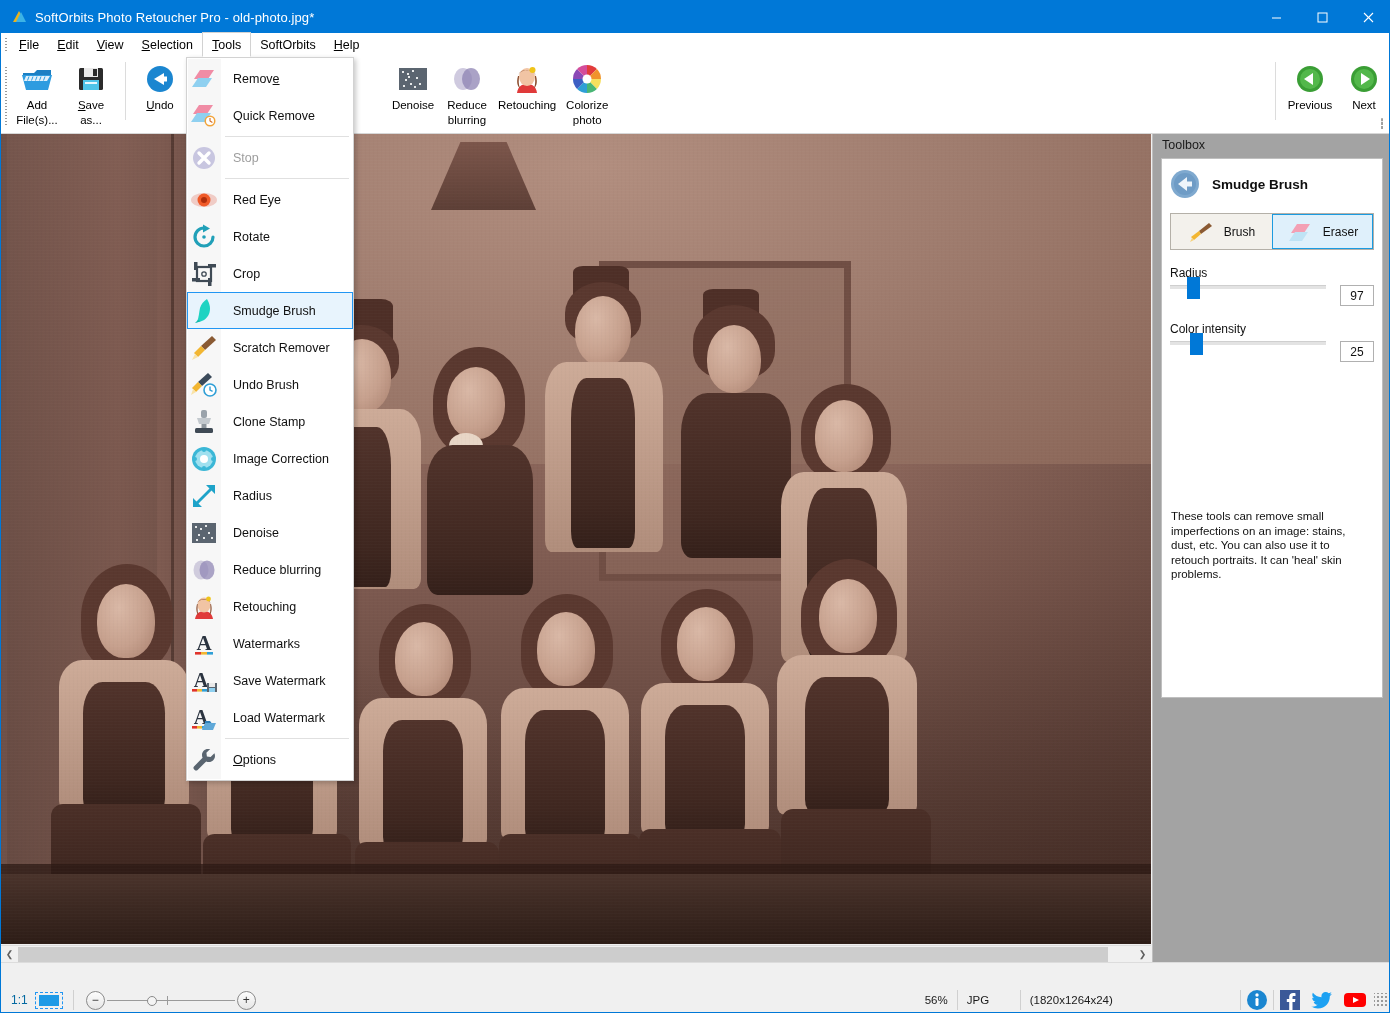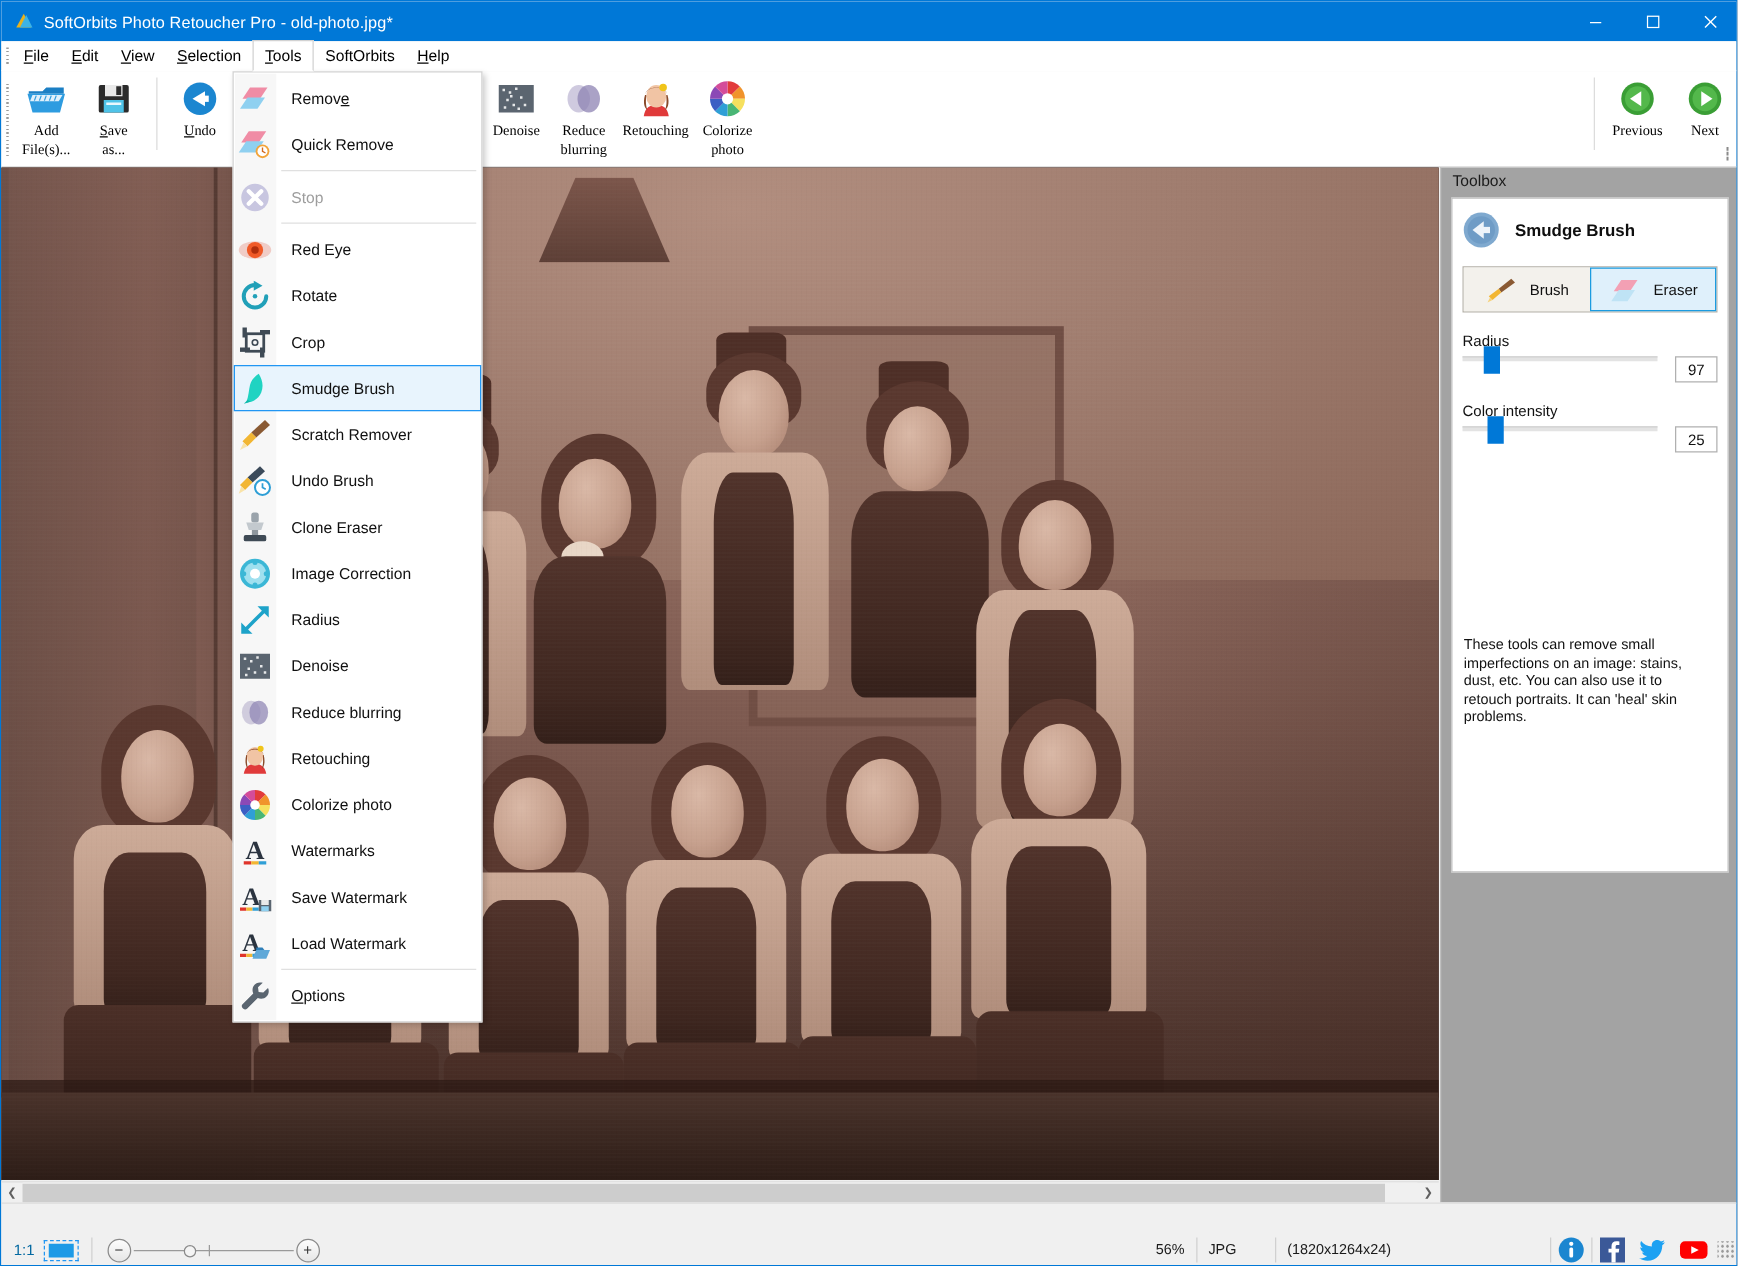--- a/index.html
+++ b/index.html
@@ -67,21 +67,21 @@
   }
   .tgrip { width:9px; height:77px; display:flex; align-items:center; justify-content:center; }
   .tgrip i { display:block; width:2px; height:58px;
     background-image: repeating-linear-gradient(to bottom, #9a9a9a 0 1px, transparent 1px 3px); }
   .tbtn {
     min-width: 54px; height:72px; padding: 4px 4px 0 4px;
     display:flex; flex-direction:column; align-items:center; justify-content:flex-start;
     font-size:11.5px; color:#000; text-align:center; line-height:12.5px; cursor:default;
   }
   .tbtn .ico { height:36px; display:flex; align-items:center; justify-content:center; }
-  .tbtn .lbl { margin-top:2px;font-family:Liberation Serif, serif; }
+  .tbtn .lbl { margin-top:2px; }
   .tbtn.disabled { color:#9d9d9d; }
   .tsep { width:1px; height:58px; margin:5px 7px 0 7px; background:#dcdcdc; }
   .tspacer { flex: 1 1 auto; }
   .toolbar-overflow {
     position:absolute; right:4px; bottom:4px; width:10px; height:10px;
     color:#8a8a8a; font-size:10px; line-height:10px; text-align:center;
   }
 
   
   .canvaswrap {
@@ -254,21 +254,21 @@
   .st-right { margin-left:auto; display:flex; align-items:center; }
   .sicon { width:22px; height:22px; margin:0 5px; }
   .resizegrip {
     width:14px; height:14px; margin-left:4px; margin-right:3px;
     background-image: radial-gradient(#9a9a9a 1px, transparent 1.2px);
     background-size: 4px 4px; background-position: 2px 2px;
   }
 
   
   .dropdown {
-    position:absolute; left:185px; top:56px; width:200px;
+    position:absolute; left:185px; top:56px; width:168px;
     background:#ffffff; border:1px solid #d2d2d2;
     box-shadow: 2px 2px 5px rgba(0,0,0,.22);
     padding:2px 0 2px 0; z-index:50;
   }
   .dd-gutter {
     position:absolute; left:1px; top:1px; width:33px; bottom:1px;
     background:#f7f7f7;
   }
   .dd-item {
     position:relative; height:37px; display:flex; align-items:center;
@@ -859,21 +859,21 @@
 
     <div class="dd-item">
       <span class="dico">
         <svg width="26" height="26" viewBox="0 0 26 26">
           <rect x="10" y="1" width="6" height="8" rx="2" fill="#9aa3ab"></rect>
           <path d="M6 9 L20 9 L18 15 L8 15 Z" fill="#c3c9ce"></path>
           <rect x="10.5" y="15" width="5" height="4" fill="#8f979e"></rect>
           <rect x="4" y="19" width="18" height="5" rx="1.5" fill="#3f4a55"></rect>
         </svg>
       </span>
-      <span class="dlbl">Clone Eraser</span>
+      <span class="dlbl">Clone Stamp</span>
     </div>
 
     <div class="dd-item">
       <span class="dico">
         <svg width="26" height="26" viewBox="0 0 26 26">
           <circle cx="13" cy="13" r="12" fill="#3bb7d6"></circle>
           <circle cx="13" cy="13" r="9" fill="#9fe0ef"></circle>
           <circle cx="13" cy="13" r="4" fill="#ffffff"></circle>
           <g fill="#3bb7d6">
               <circle cx="13" cy="4" r="2"></circle>
@@ -931,38 +931,20 @@
           <ellipse cx="13" cy="11" rx="6.5" ry="7.5" fill="#f1c4a4"></ellipse>
           <path d="M6 11 C6 3 20 3 20 11 C20 8 17.5 5.5 13 5.5 C8.5 5.5 6 8 6 11 Z" fill="#8a4a2a"></path>
           <path d="M6 10 C4.5 16 6 20 7.5 21 C6 16.5 6.7 13 6.7 10 Z" fill="#8a4a2a"></path>
           <path d="M20 10 C21.5 16 20 20 18.5 21 C20 16.5 19.3 13 19.3 10 Z" fill="#8a4a2a"></path>
           <circle cx="17.5" cy="5" r="2.4" fill="#f0c419"></circle>
         </svg>
       </span>
       <span class="dlbl">Retouching</span>
     </div>
 
-    <div class="dd-item">
-      <span class="dico">
-        <svg width="26" height="26" viewBox="0 0 26 26">
-          <g transform="translate(13,13)">
-            <path d="M0 0 L0 -12 A12 12 0 0 1 8.5 -8.5 Z" fill="#e23b3b"></path>
-            <path d="M0 0 L8.5 -8.5 A12 12 0 0 1 12 0 Z" fill="#f0932b"></path>
-            <path d="M0 0 L12 0 A12 12 0 0 1 8.5 8.5 Z" fill="#f6e05e"></path>
-            <path d="M0 0 L8.5 8.5 A12 12 0 0 1 0 12 Z" fill="#49b675"></path>
-            <path d="M0 0 L0 12 A12 12 0 0 1 -8.5 8.5 Z" fill="#2f9fd6"></path>
-            <path d="M0 0 L-8.5 8.5 A12 12 0 0 1 -12 0 Z" fill="#3c5fc4"></path>
-            <path d="M0 0 L-12 0 A12 12 0 0 1 -8.5 -8.5 Z" fill="#8b49b6"></path>
-            <path d="M0 0 L-8.5 -8.5 A12 12 0 0 1 0 -12 Z" fill="#d44c9a"></path>
-            <circle cx="0" cy="0" r="3.8" fill="#ffffff"></circle>
-          </g>
-        </svg>
-      </span>
-      <span class="dlbl">Colorize photo</span>
-    </div>
 
     <div class="dd-item">
       <span class="dico">
         <svg width="26" height="26" viewBox="0 0 26 26">
           <text x="13" y="19" font-family="Liberation Serif, serif" font-size="21" font-weight="bold" fill="#2b3440" text-anchor="middle">A</text>
           <rect x="4" y="21" width="6" height="2.6" fill="#e0342b"></rect>
           <rect x="10" y="21" width="6" height="2.6" fill="#f2b632"></rect>
           <rect x="16" y="21" width="6" height="2.6" fill="#2f9fd6"></rect>
         </svg>
       </span>

